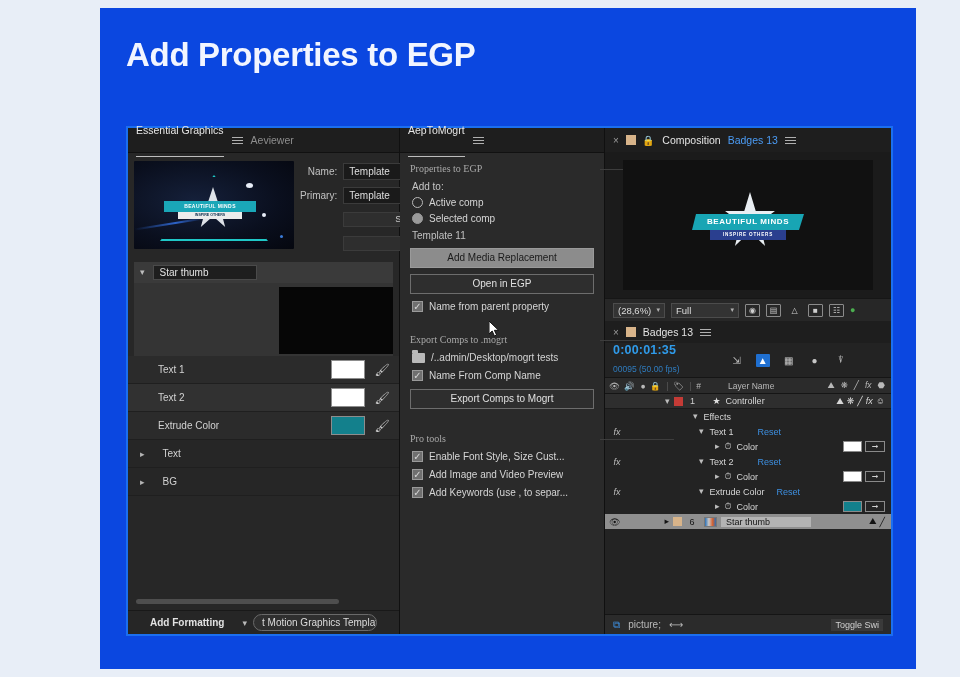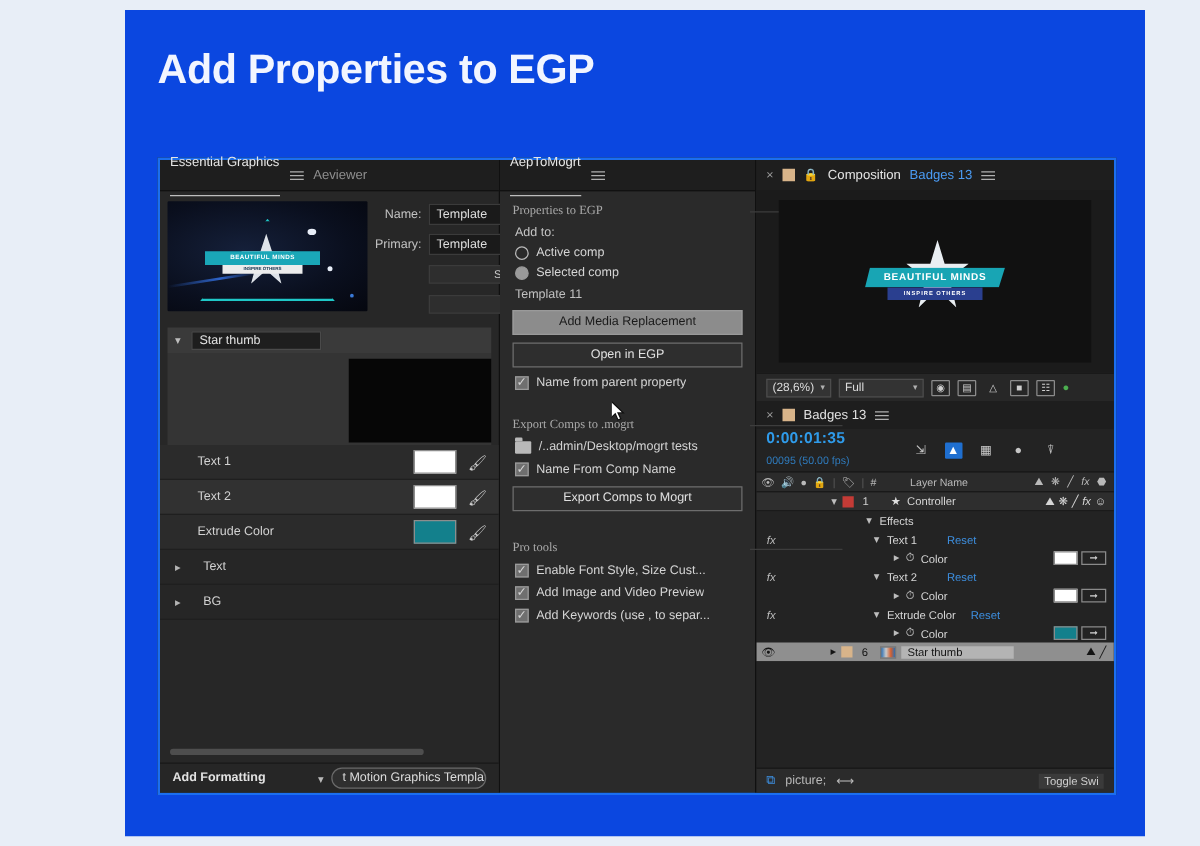--- a/index.html
+++ b/index.html
@@ -112,21 +112,21 @@
   .grp-row{
     height:28px;display:flex;align-items:center;border-bottom:1px solid #1f1f1f;
     background:#262626;padding-left:12px;box-sizing:border-box;gap:18px;
   }
   .grp-row .gchev{color:#b4b4b4;font-size:9px;}
   .grp-row .glab{font-size:10px;color:#d2d2d2;}
   .egp-fill{background:#262626;flex:1;}
   .egp-scroll{position:absolute;left:8px;right:60px;bottom:30px;height:5px;background:#4e4e4e;border-radius:3px;}
   .egp-bottom{
     position:absolute;left:0;right:0;bottom:0;height:24px;background:#262626;
-    display:flex;align-items:center;padding:0 10px;gap:6px;box-sizing:border-box;
+    display:flex;align-items:center;padding:0 22px;gap:6px;box-sizing:border-box;
     border-top:1px solid #191919;
   }
   .egp-bottom .bl{font-size:10px;color:#e2e2e2;font-weight:bold;}
   .egp-bottom .bchev{font-size:9px;color:#b9b9b9;margin-left:auto;}
   .pillbtn{
     border:1px solid #6a6a6a;border-radius:9px;background:#2f2f2f;color:#dcdcdc;
     font-size:10px;padding:2px 8px;white-space:nowrap;overflow:hidden;width:124px;
     box-sizing:border-box;
   }
 

